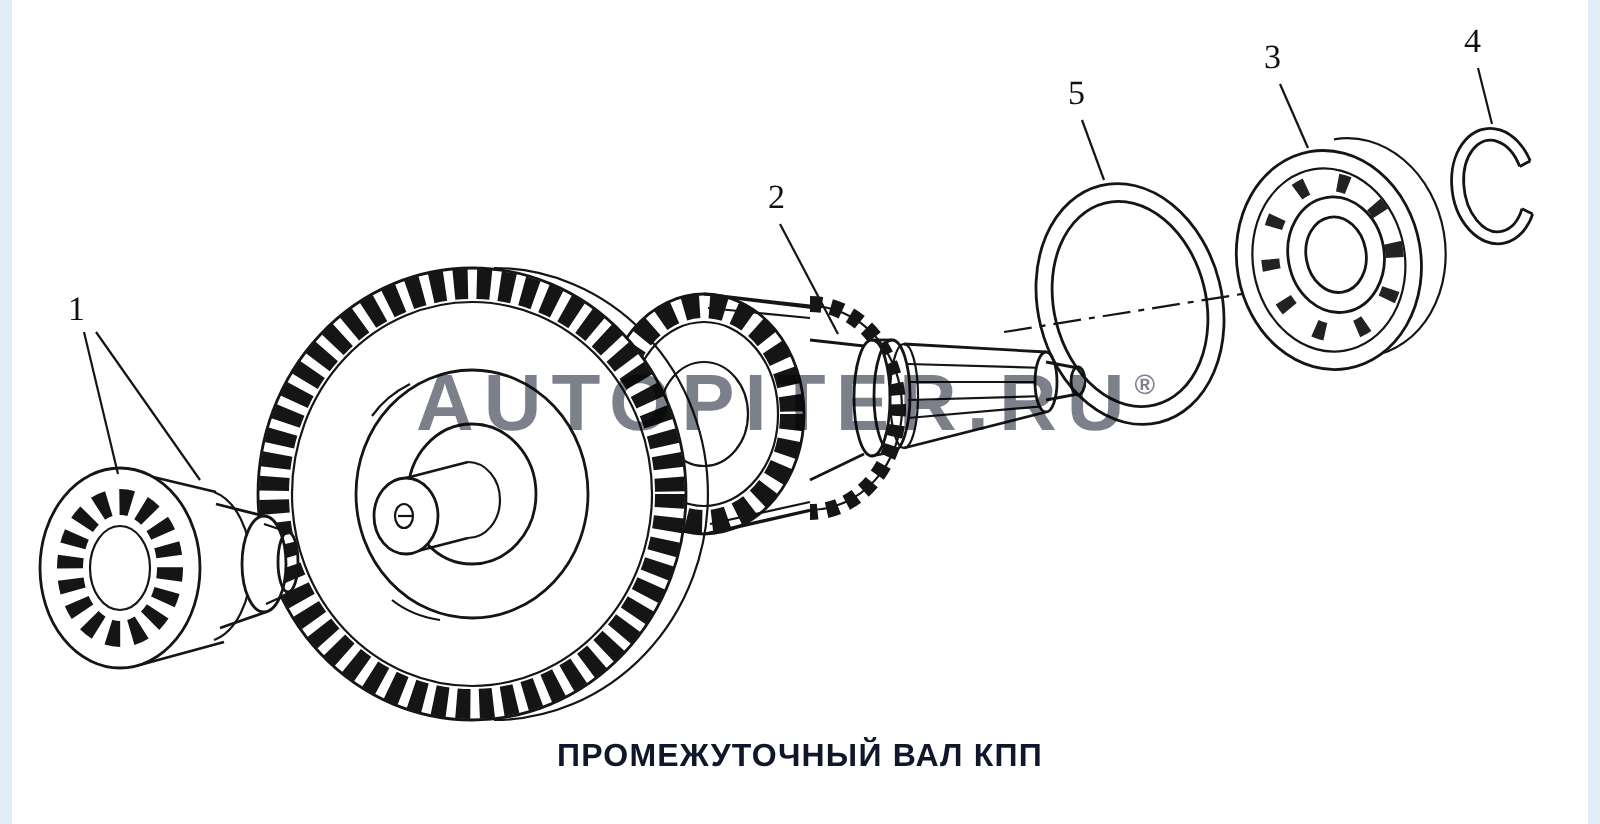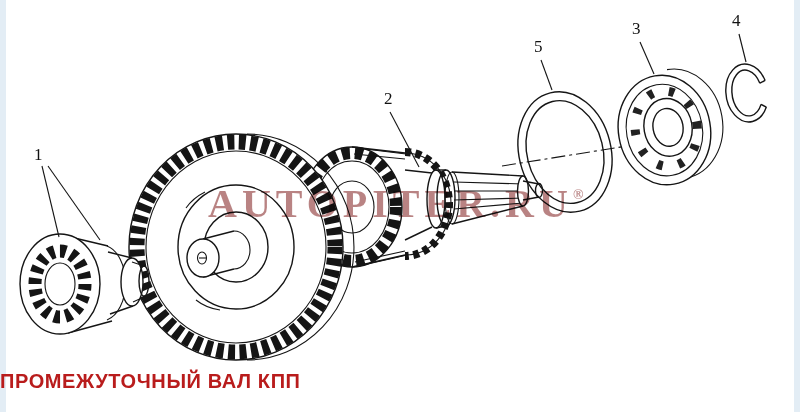--- a/index.html
+++ b/index.html
@@ -12,28 +12,28 @@
   .edge-strip.right{right:0;}
   svg.diagram{position:absolute;left:0;top:0;}
   svg .ink{stroke:#151515;fill:none;stroke-width:1.4;}
   svg .ink-thin{stroke:#151515;fill:none;stroke-width:1.1;}
   svg .white-fill{fill:#ffffff;stroke:#151515;stroke-width:1.4;}
   svg text.part-label{
     font-family:"Liberation Serif",serif;font-size:17px;fill:#111;
   }
   .watermark{
     position:absolute;left:208px;top:180px;
-    font-family:Liberation Serif, serif;font-weight:700;
-    font-size:40px;letter-spacing:5px;color:#7f1d1d;opacity:.55;
+    font-family:Liberation Sans, sans-serif;font-weight:700;
+    font-size:40px;letter-spacing:5px;color:#0f172a;opacity:.55;
     mix-blend-mode:multiply;white-space:nowrap;pointer-events:none;
   }
   .watermark .reg{font-size:14px;vertical-align:18px;letter-spacing:0;}
   .caption{
-    position:absolute;left:0;top:370px;width:100%;text-align:left;
-    font-weight:700;font-size:20px;letter-spacing:.6px;color:#b91c1c;
+    position:absolute;left:0;top:370px;width:100%;text-align:center;
+    font-weight:700;font-size:16px;letter-spacing:.6px;color:#0f172a;
   }
 </style>
 </head>
 <body>
 
 <div class="stage">
 
   <div class="edge-strip left"></div>
   <div class="edge-strip right"></div>
 

